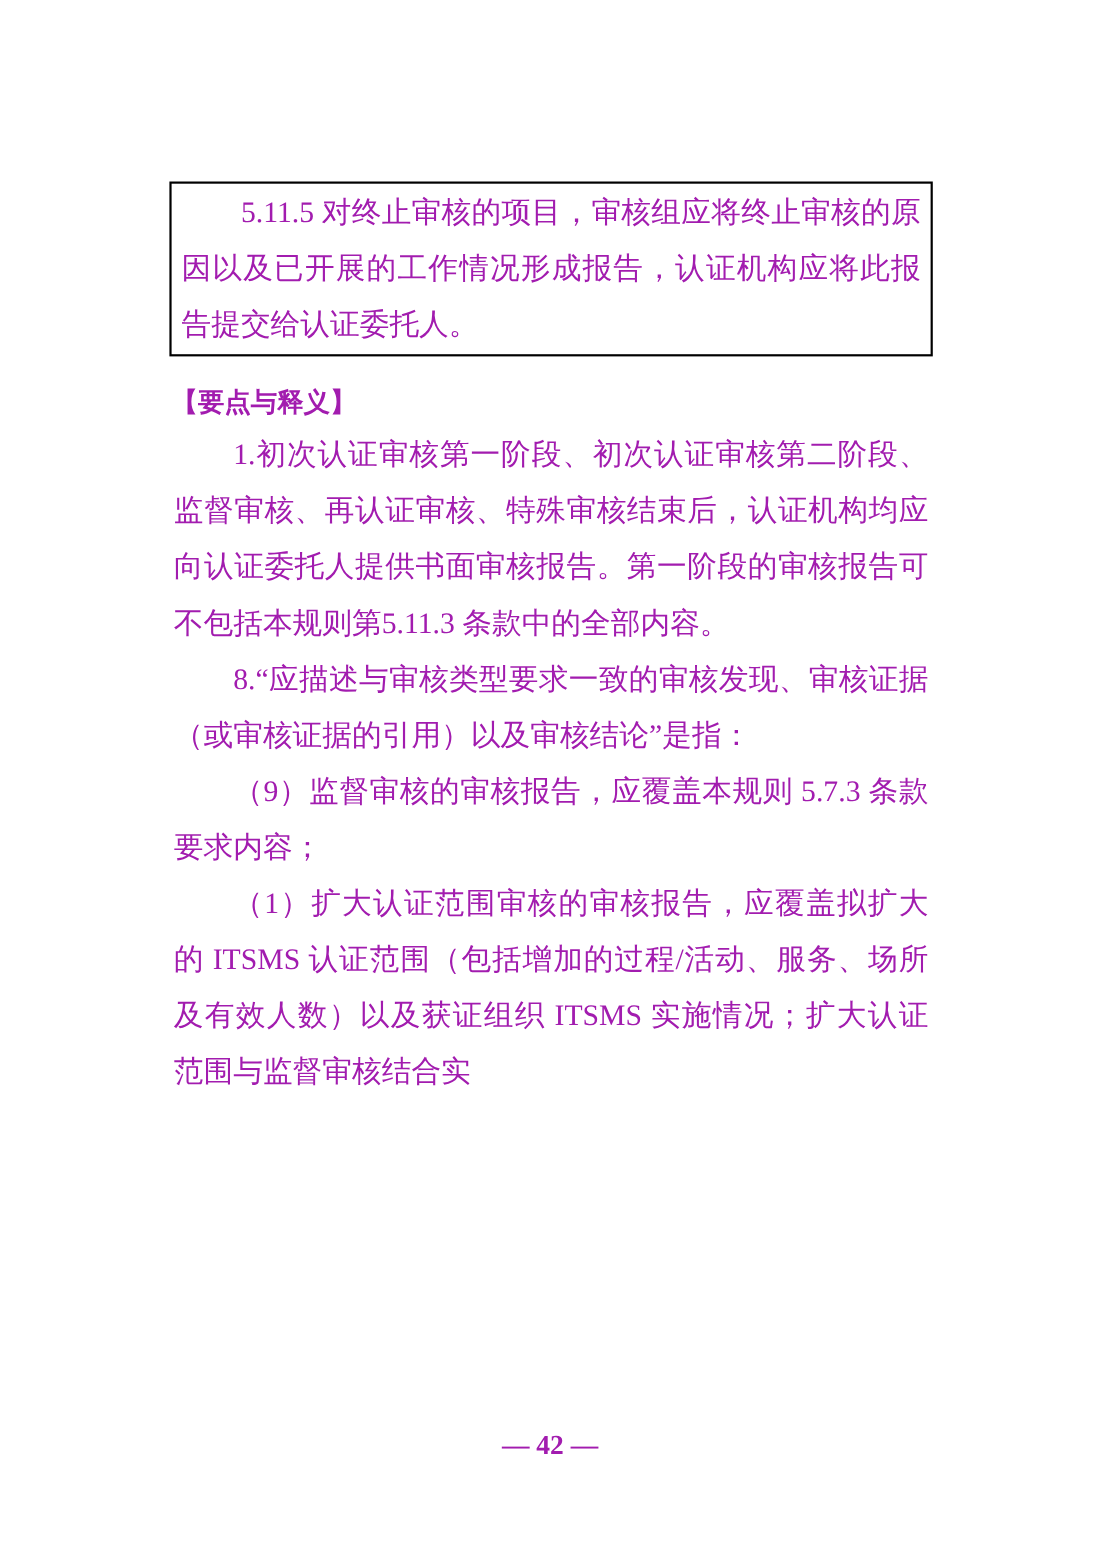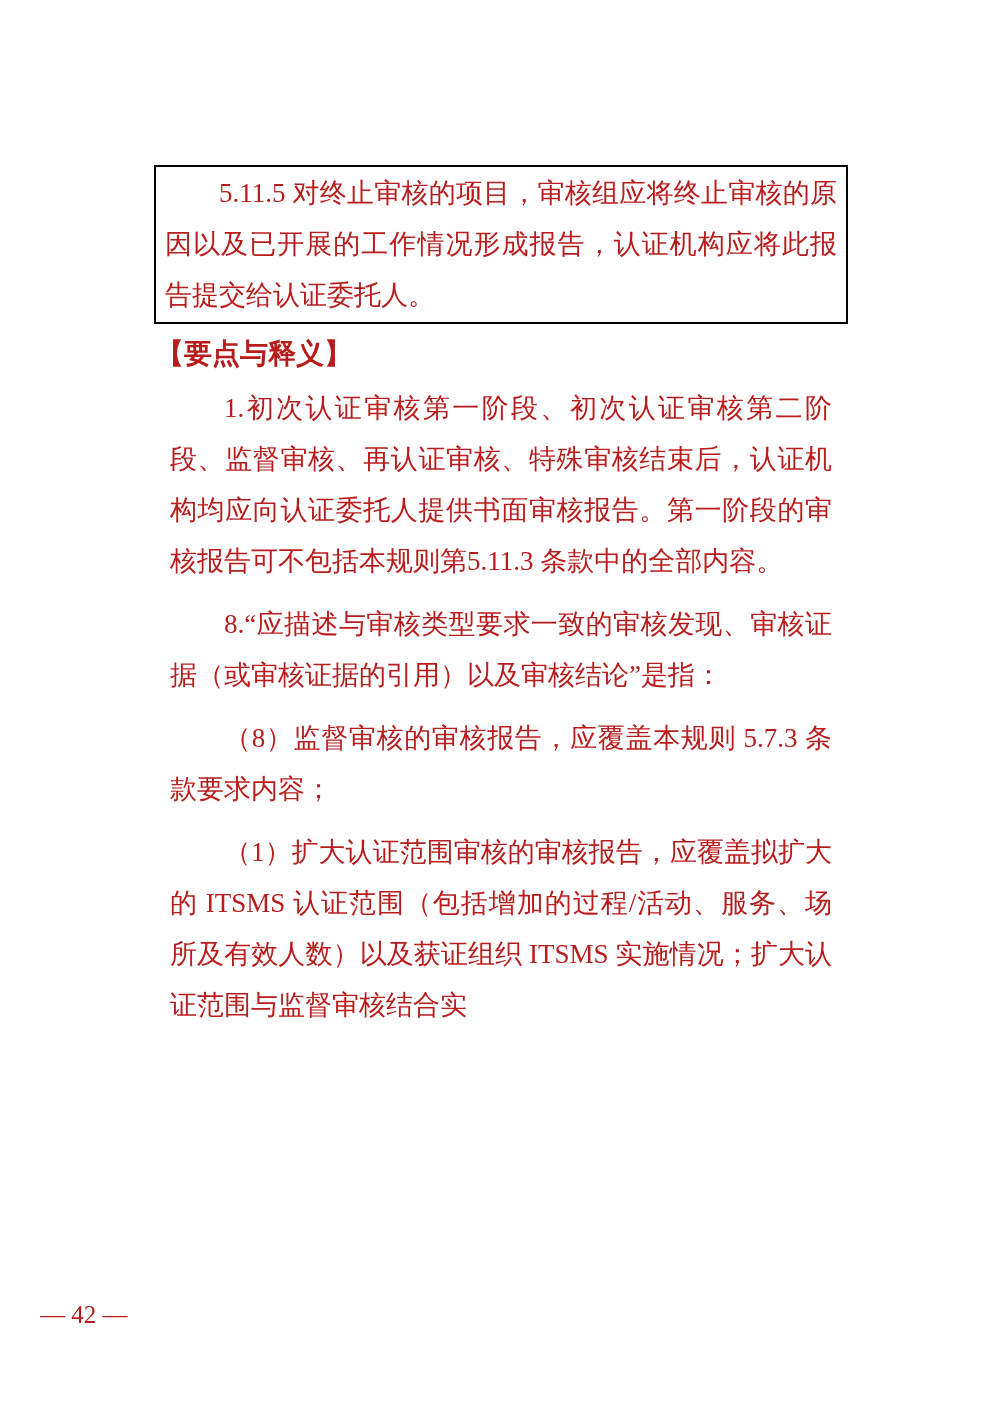--- a/index.html
+++ b/index.html
@@ -6,75 +6,77 @@
     margin: 0;
     padding: 0;
     background: #ffffff;
   }
   .page {
     position: relative;
     width: 920px;
     height: 1414px;
     margin: 0 auto;
     background: #ffffff;
-    color: #b91c1c;
+    color: #a21caf;
     box-sizing: border-box;
     padding: 165px 112px 0 114px;
     font-family: "Liberation Serif", "DejaVu Serif", serif;
     overflow: hidden;
   }
   .notice-box {
     box-sizing: border-box;
     border: 2px solid #000000;
     padding: 1px 9px;
   }
   .notice-box .para {
     margin: 0;
   }
   .para {
     font-size: 27px;
     line-height: 51px;
     text-align: justify;
     text-indent: 2em;
-    margin: 12px;
+    margin: 0;
     word-break: break-all;
   }
   .section-heading {
     font-family: "Liberation Sans", "DejaVu Sans", sans-serif;
     font-weight: bold;
-    font-size: 28px;
+    font-size: 24px;
     line-height: 34px;
-    margin: 13px 0 4px 2px;
+    margin: 26px 0 4px 2px;
   }
   .body-text {
     margin: 0 4px;
   }
   .footer {
     position: absolute;
     left: 0;
     bottom: 84px;
     width: 100%;
+    text-align: center;
     font-size: 25px;
     line-height: 30px;
     font-family: "Liberation Serif", "DejaVu Serif", serif;
+    font-weight: bold;
   }
 </style>
 </head>
 <body>
 
 <div class="page">
 
   <div class="notice-box">
     <p class="para">5.11.5 对终止审核的项目，审核组应将终止审核的原因以及已开展的工作情况形成报告，认证机构应将此报告提交给认证委托人。</p>
   </div>
 
   <h2 class="section-heading">【要点与释义】</h2>
 
   <div class="body-text">
     <p class="para">1.初次认证审核第一阶段、初次认证审核第二阶段、监督审核、再认证审核、特殊审核结束后，认证机构均应向认证委托人提供书面审核报告。第一阶段的审核报告可不包括本规则第5.11.3 条款中的全部内容。</p>
     <p class="para">8.“应描述与审核类型要求一致的审核发现、审核证据（或审核证据的引用）以及审核结论”是指：</p>
-    <p class="para">（8）监督审核的审核报告，应覆盖本规则 5.7.3 条款要求内容；</p>
+    <p class="para">（9）监督审核的审核报告，应覆盖本规则 5.7.3 条款要求内容；</p>
     <p class="para">（1）扩大认证范围审核的审核报告，应覆盖拟扩大的 ITSMS 认证范围（包括增加的过程/活动、服务、场所及有效人数）以及获证组织 ITSMS 实施情况；扩大认证范围与监督审核结合实</p>
   </div>
 
   <div class="footer">— 42 —</div>
 
 </div>
 
 </body></html>

